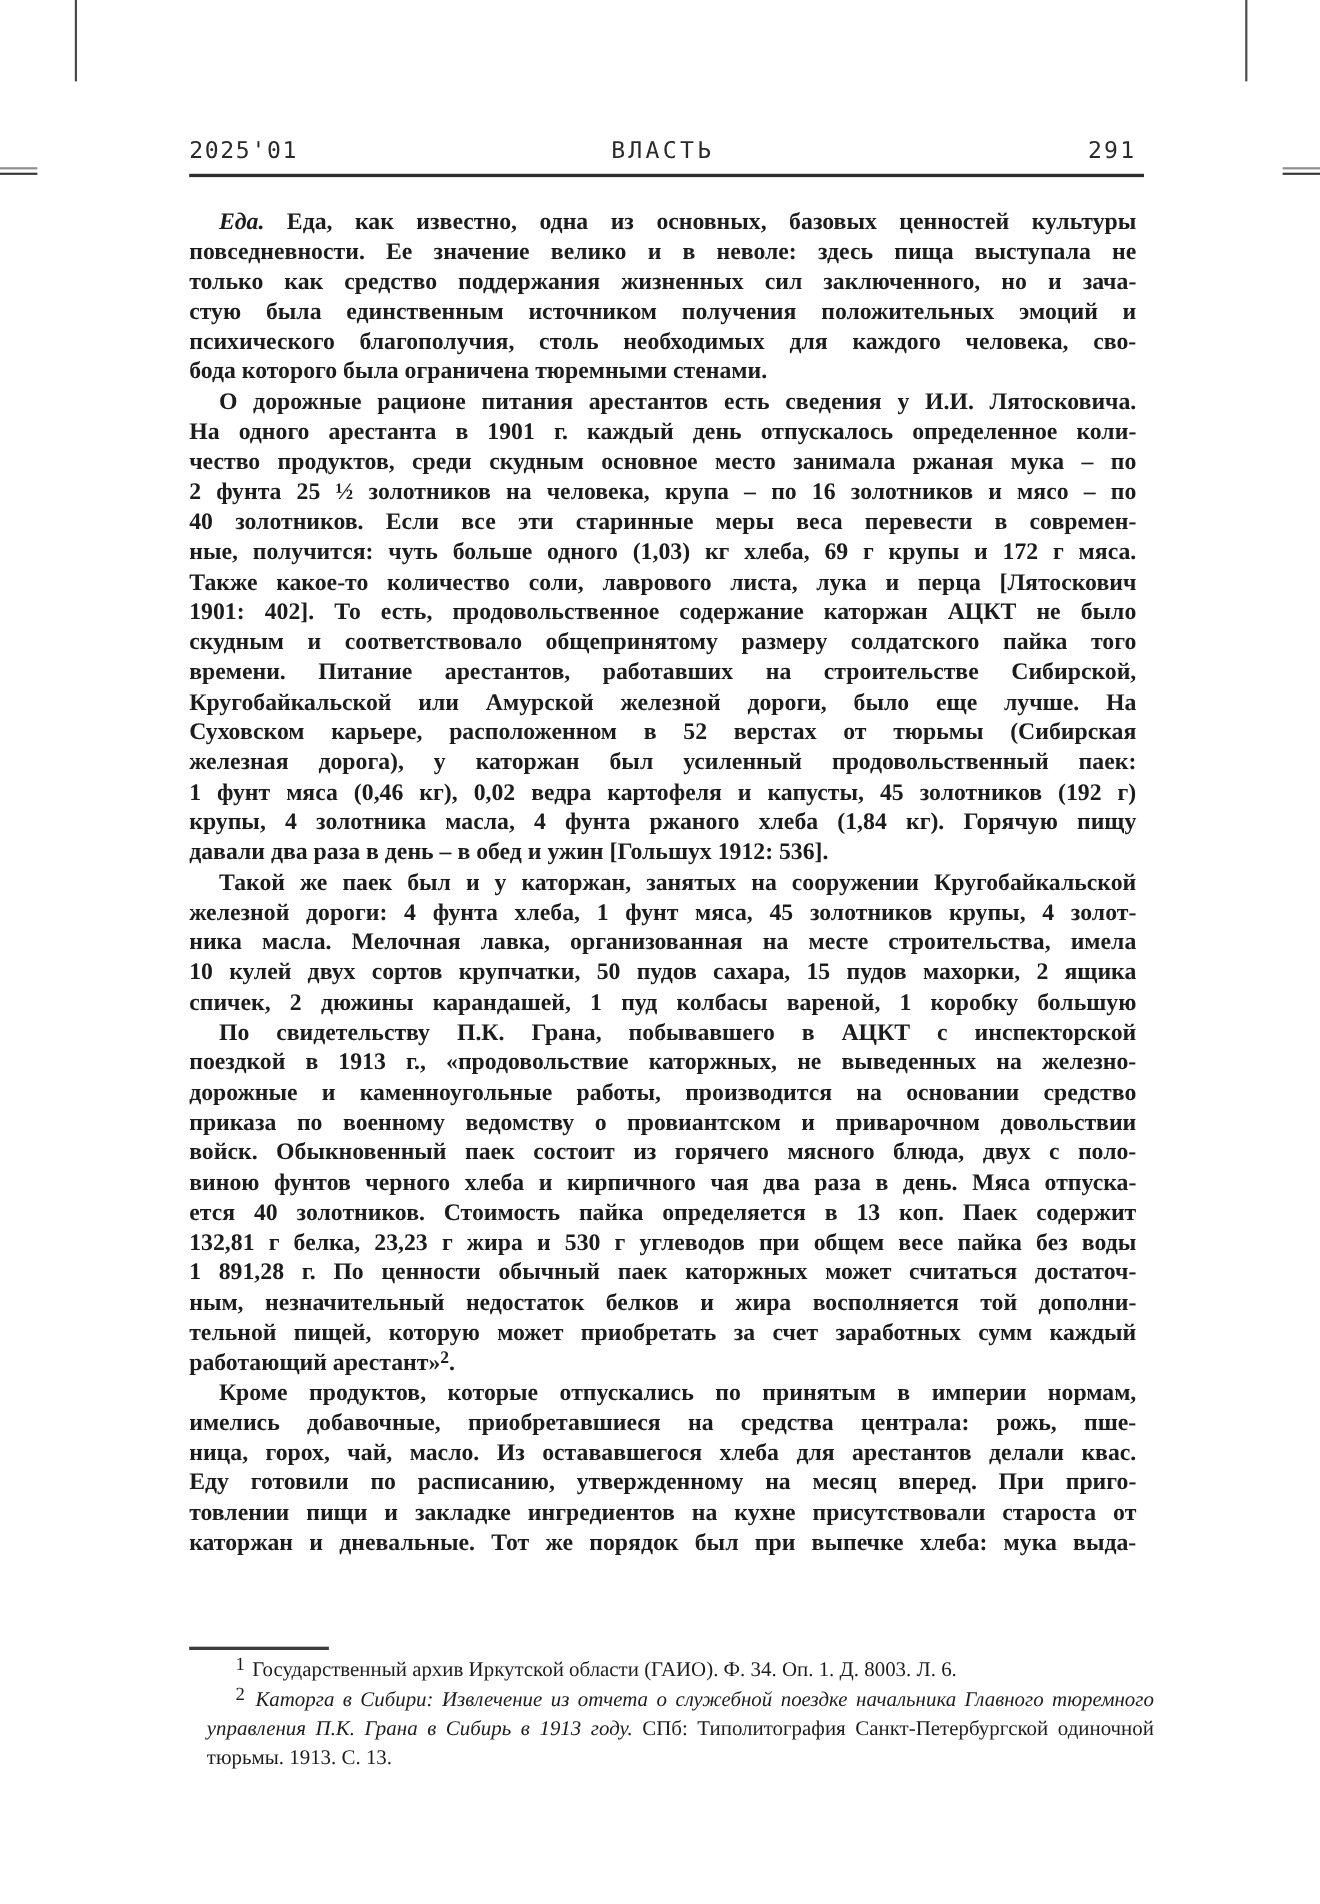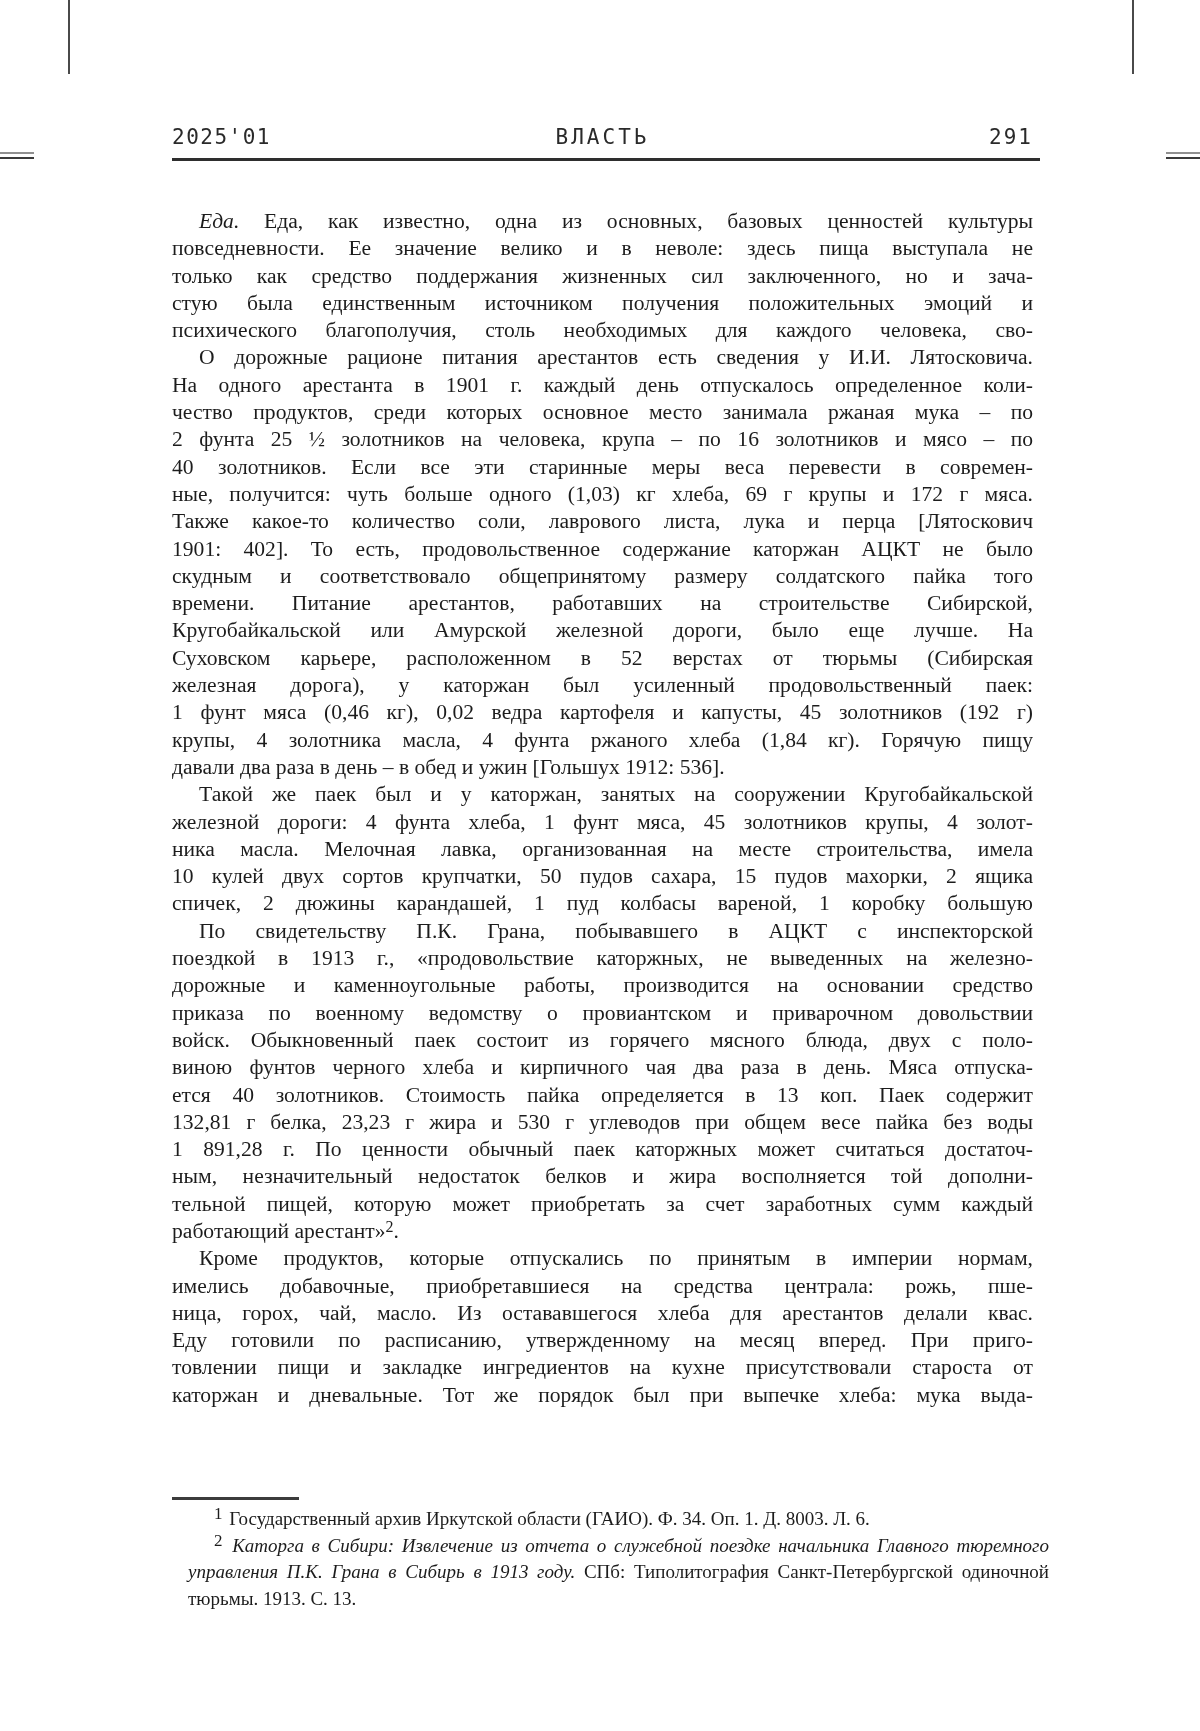--- a/index.html
+++ b/index.html
@@ -21,22 +21,22 @@
   .header {
     position:absolute; left:172px; top:125px; width:861px; height:28px;
     font-family:"DejaVu Sans Mono", monospace; font-size:21px; color:#2a2a2a;
   }
   .header .issue   { position:absolute; left:0; letter-spacing:1.5px; }
   .header .journal { position:absolute; left:50%; transform:translateX(-50%); letter-spacing:3px; }
   .header .pagenum { position:absolute; right:0; letter-spacing:2px; }
   .header-rule { position:absolute; left:172px; top:158px; width:868px; height:3px; background:#2e2e2e; }
 
   
-  .body-text { position:absolute; left:172px; top:208px; width:861px;
-               font-size:21.6px; line-height:27.3px; }
+  .body-text { position:absolute; left:172px; top:188px; width:861px;
+               font-size:21.6px; line-height:27.3px;font-weight:bold; }
   .para { margin:0; }
   .line { text-align:justify; text-align-last:justify; text-justify:inter-word; }
   .line.ll  { text-align-last:left; }   
   .line.ind { text-indent:27px; }       
   .lead { font-style:italic; }
   sup.ref { font-size:16px; line-height:0; vertical-align:6px; }
 
   
   .fn-rule { position:absolute; left:172px; top:1497px; width:127px; height:3px; background:#3c3c3c; }
   .footnotes { position:absolute; left:188px; top:1506px; width:861px;
@@ -63,26 +63,27 @@
   <div class="header-rule"></div>
 
   <div class="body-text">
 
     <div class="para">
       <div class="line ind"><span class="lead">Еда.</span><span> Еда, как известно, одна из основных, базовых ценностей культуры</span></div>
       <div class="line">повседневности. Ее значение велико и в неволе: здесь пища выступала не</div>
       <div class="line">только как средство поддержания жизненных сил заключенного, но и зача-</div>
       <div class="line">стую была единственным источником получения положительных эмоций и</div>
       <div class="line">психического благополучия, столь необходимых для каждого человека, сво-</div>
+      <div class="line ll">бода которого была ограничена тюремными стенами.</div>
     </div>
 
     <div class="para">
       <div class="line ind">О дорожные рационе питания арестантов есть сведения у И.И. Лятосковича.</div>
       <div class="line">На одного арестанта в 1901 г. каждый день отпускалось определенное коли-</div>
-      <div class="line">чество продуктов, среди которых основное место занимала ржаная мука – по</div>
+      <div class="line">чество продуктов, среди скудным основное место занимала ржаная мука – по</div>
       <div class="line">2 фунта 25 ½ золотников на человека, крупа – по 16 золотников и мясо – по</div>
       <div class="line">40 золотников. Если все эти старинные меры веса перевести в современ-</div>
       <div class="line">ные, получится: чуть больше одного (1,03) кг хлеба, 69 г крупы и 172 г мяса.</div>
       <div class="line">Также какое-то количество соли, лаврового листа, лука и перца [Лятоскович</div>
       <div class="line">1901: 402]. То есть, продовольственное содержание каторжан АЦКТ не было</div>
       <div class="line">скудным и соответствовало общепринятому размеру солдатского пайка того</div>
       <div class="line">времени. Питание арестантов, работавших на строительстве Сибирской,</div>
       <div class="line">Кругобайкальской или Амурской железной дороги, было еще лучше. На</div>
       <div class="line">Суховском карьере, расположенном в 52 верстах от тюрьмы (Сибирская</div>
       <div class="line">железная дорога), у каторжан был усиленный продовольственный паек:</div>

